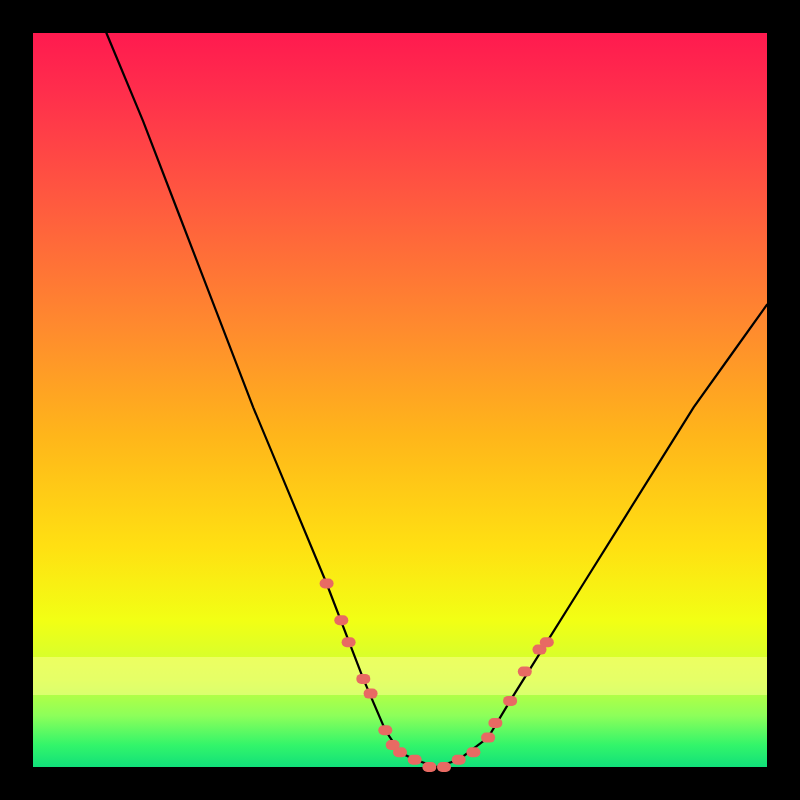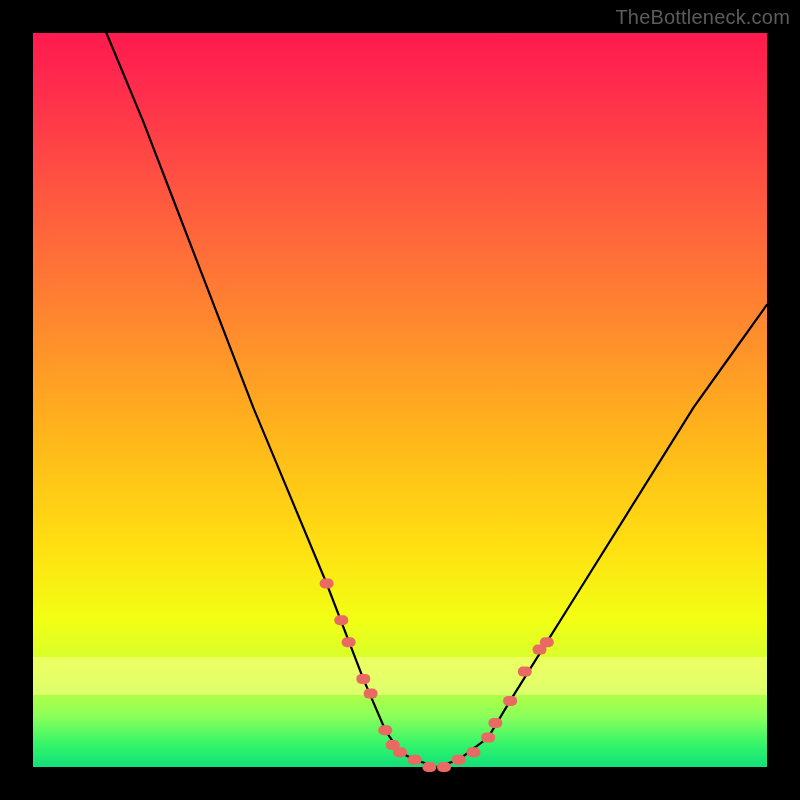--- a/index.html
+++ b/index.html
@@ -96,14 +96,13 @@
           <rect x="433.4" y="714.3" width="14" height="10" rx="5" ry="5"></rect>
           <rect x="448.1" y="699.6" width="14" height="10" rx="5" ry="5"></rect>
           <rect x="455.4" y="685.0" width="14" height="10" rx="5" ry="5"></rect>
           <rect x="470.1" y="662.9" width="14" height="10" rx="5" ry="5"></rect>
           <rect x="484.8" y="633.6" width="14" height="10" rx="5" ry="5"></rect>
           <rect x="499.5" y="611.6" width="14" height="10" rx="5" ry="5"></rect>
           <rect x="506.8" y="604.2" width="14" height="10" rx="5" ry="5"></rect>
         </g>
     </svg>
   </div>
-  <div class="watermark">TheBottleneck.com</div>
 </div>
 
 </body></html>

